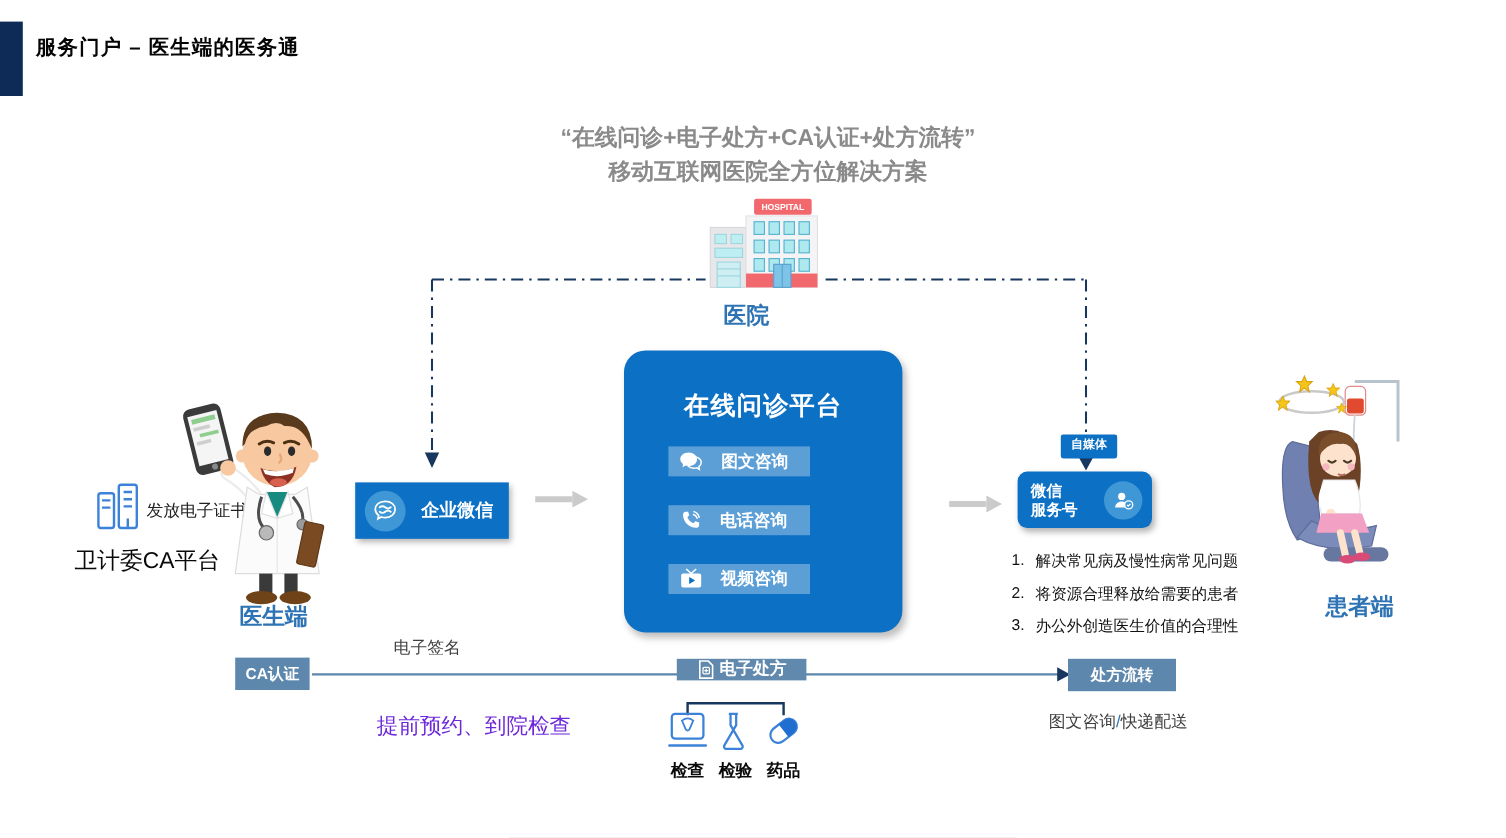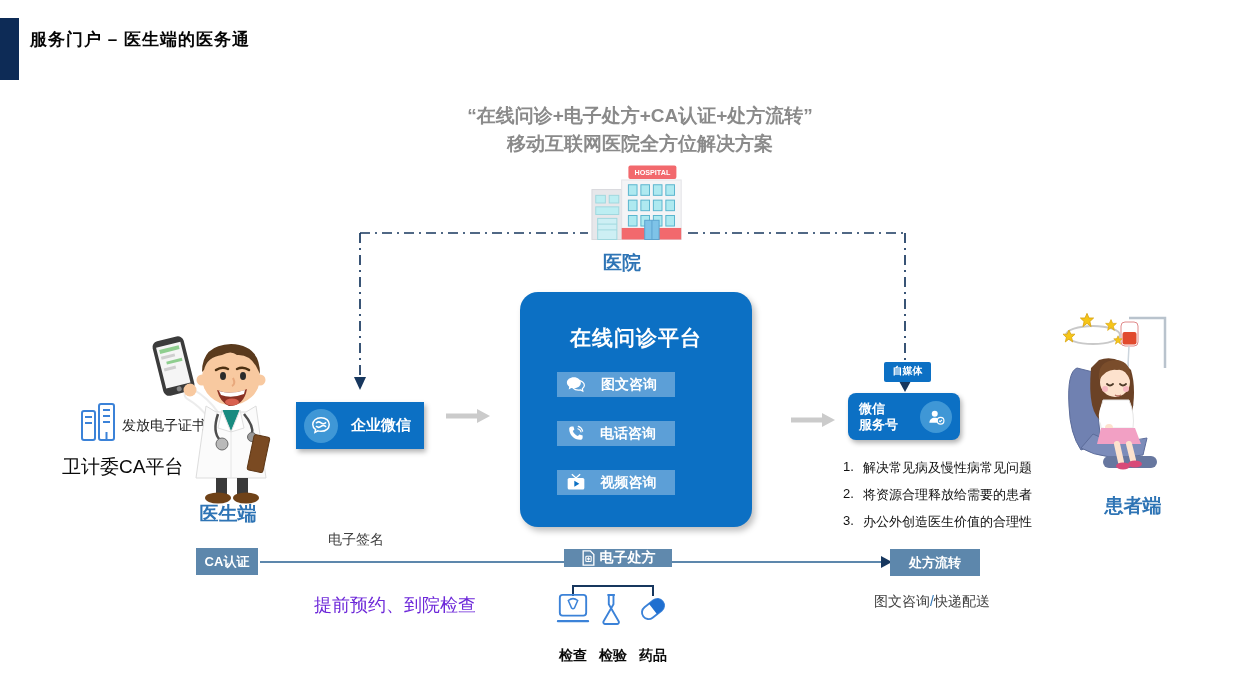--- a/index.html
+++ b/index.html
@@ -67,21 +67,21 @@
                  font-size:13px; text-align:center; line-height:27px; }
   .epresc-box { left:564px; top:549px; width:108px; height:18px; background:#6089ad; display:flex; align-items:center; justify-content:center; gap:4px; }
   .epresc-box .lbl { color:#fff; font-weight:bold; font-size:14px; }
   .pflow-box { left:890px; top:549px; width:90px; height:27px; background:#5d87ac; color:#fff; font-weight:bold;
                font-size:13px; text-align:center; line-height:27px; }
   .previsit { left:314px; top:593px; font-size:18px; color:#6d28d9; }
   .delivery { left:874px; top:593px; font-size:14px; color:#3f3f3f; }
   .delivery .slash { color:#2e74b5; }
 
   .category { top:593px; width:40px; text-align:center; }
-  .category .lbl { display:block; margin-top:18px; font-size:14px; font-weight:bold; color:#0a0a0a;text-align:center; }
+  .category .lbl { display:block; margin-top:4px; font-size:14px; font-weight:bold; color:#0a0a0a;text-align:center; }
 </style>
 </head>
 <body>
 
 <div id="slide">
 
   <svg id="connectors" class="abs" viewBox="0 0 1255 698" xmlns="http://www.w3.org/2000/svg">
 
     <path d="M360 233 H588" stroke="#17375e" stroke-width="1.7" fill="none" stroke-dasharray="10 5 2 5"></path>
     <path d="M688 233 H905" stroke="#17375e" stroke-width="1.7" fill="none" stroke-dasharray="10 5 2 5"></path>

